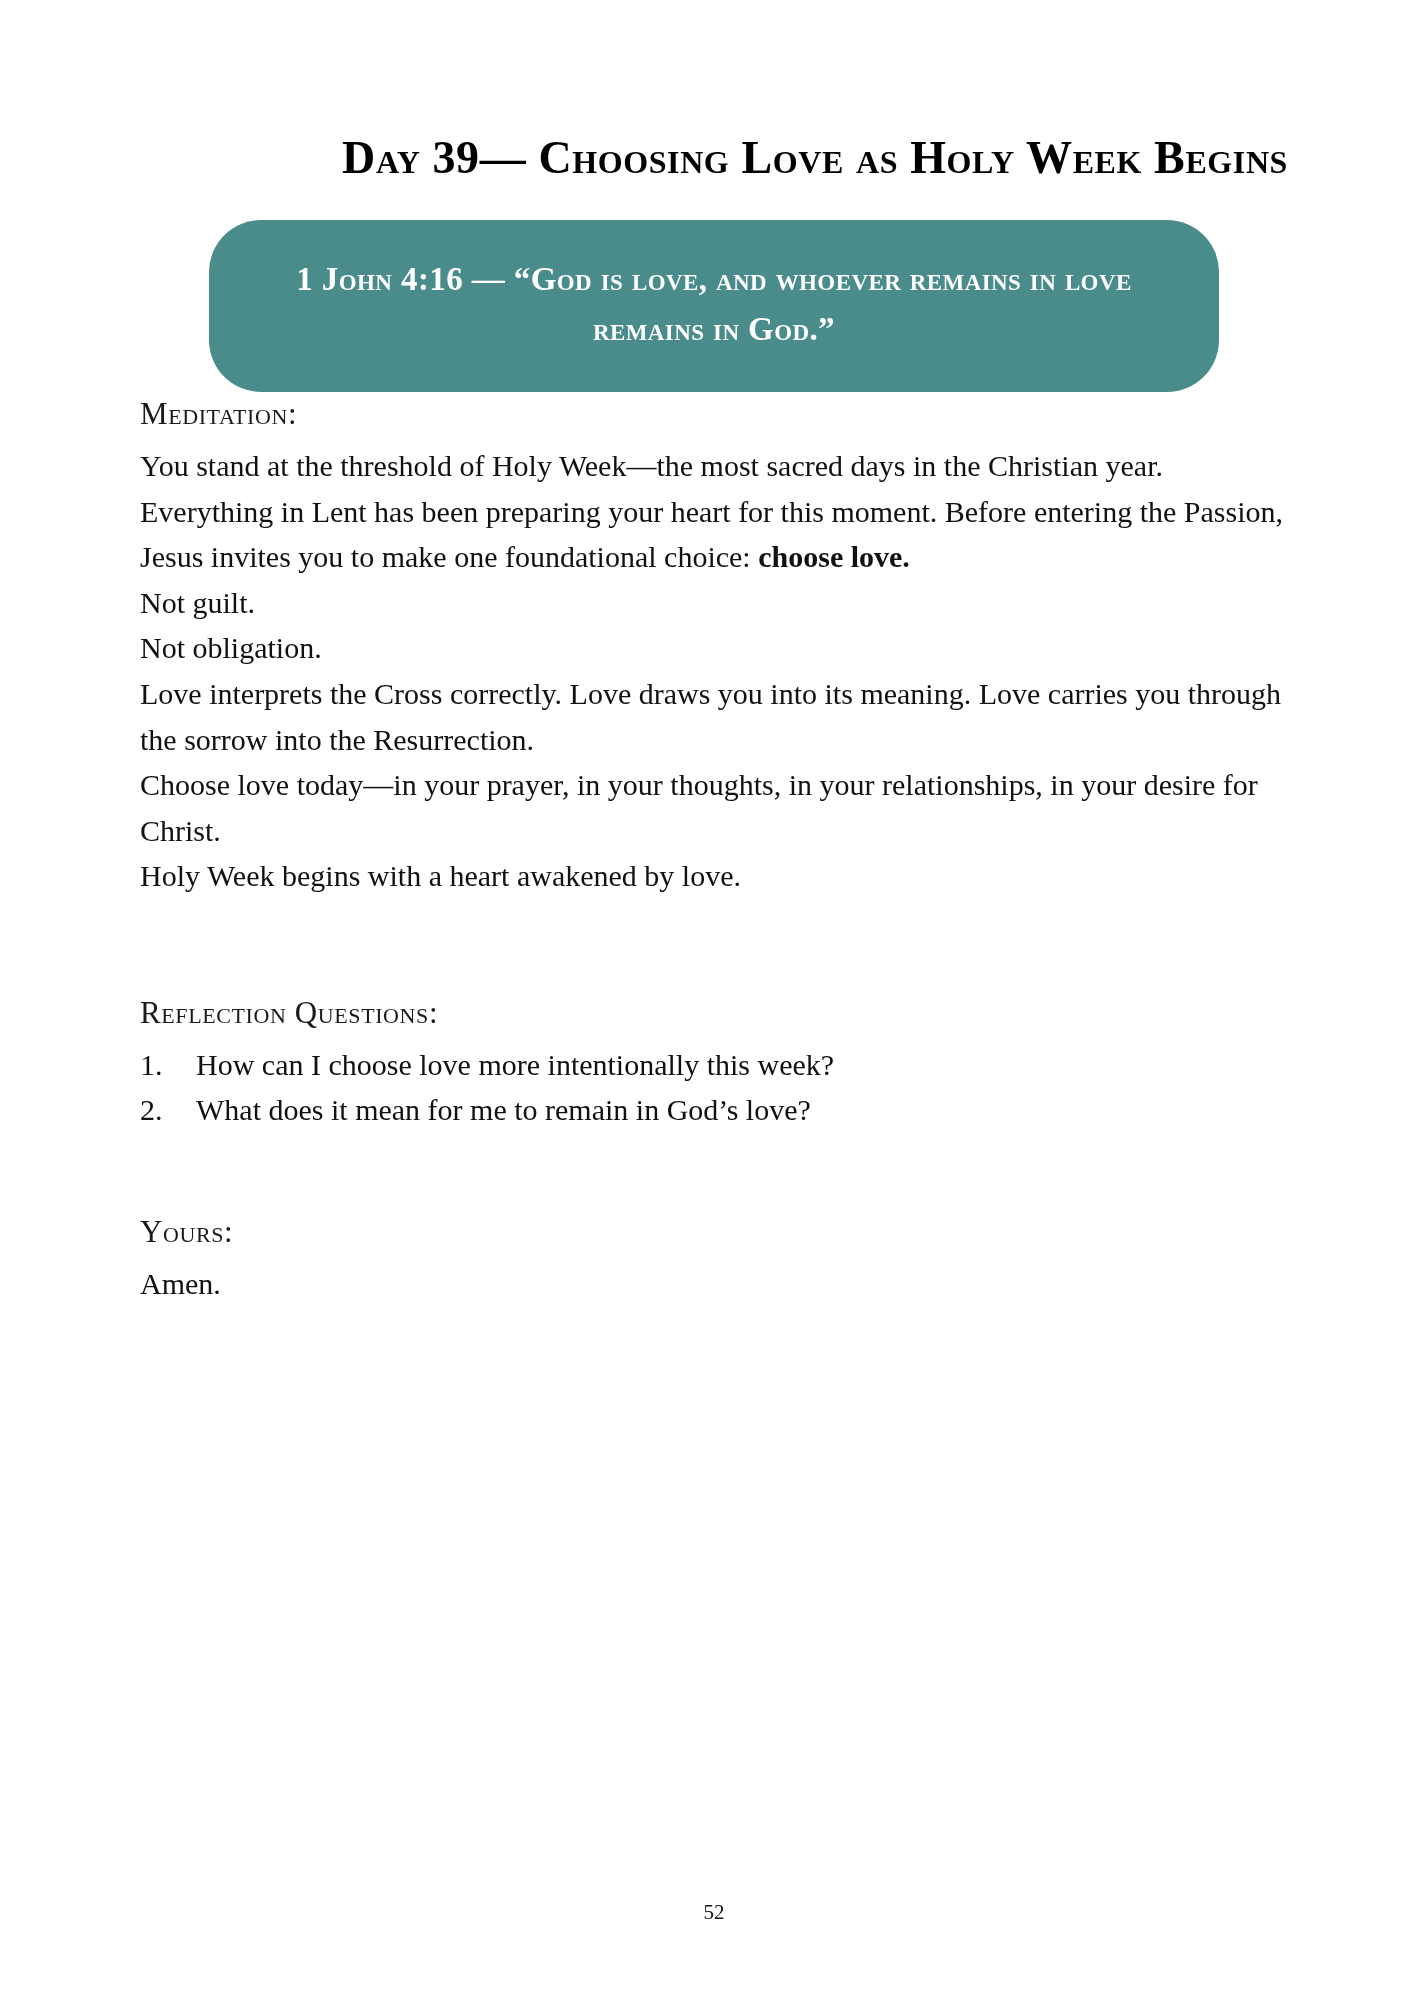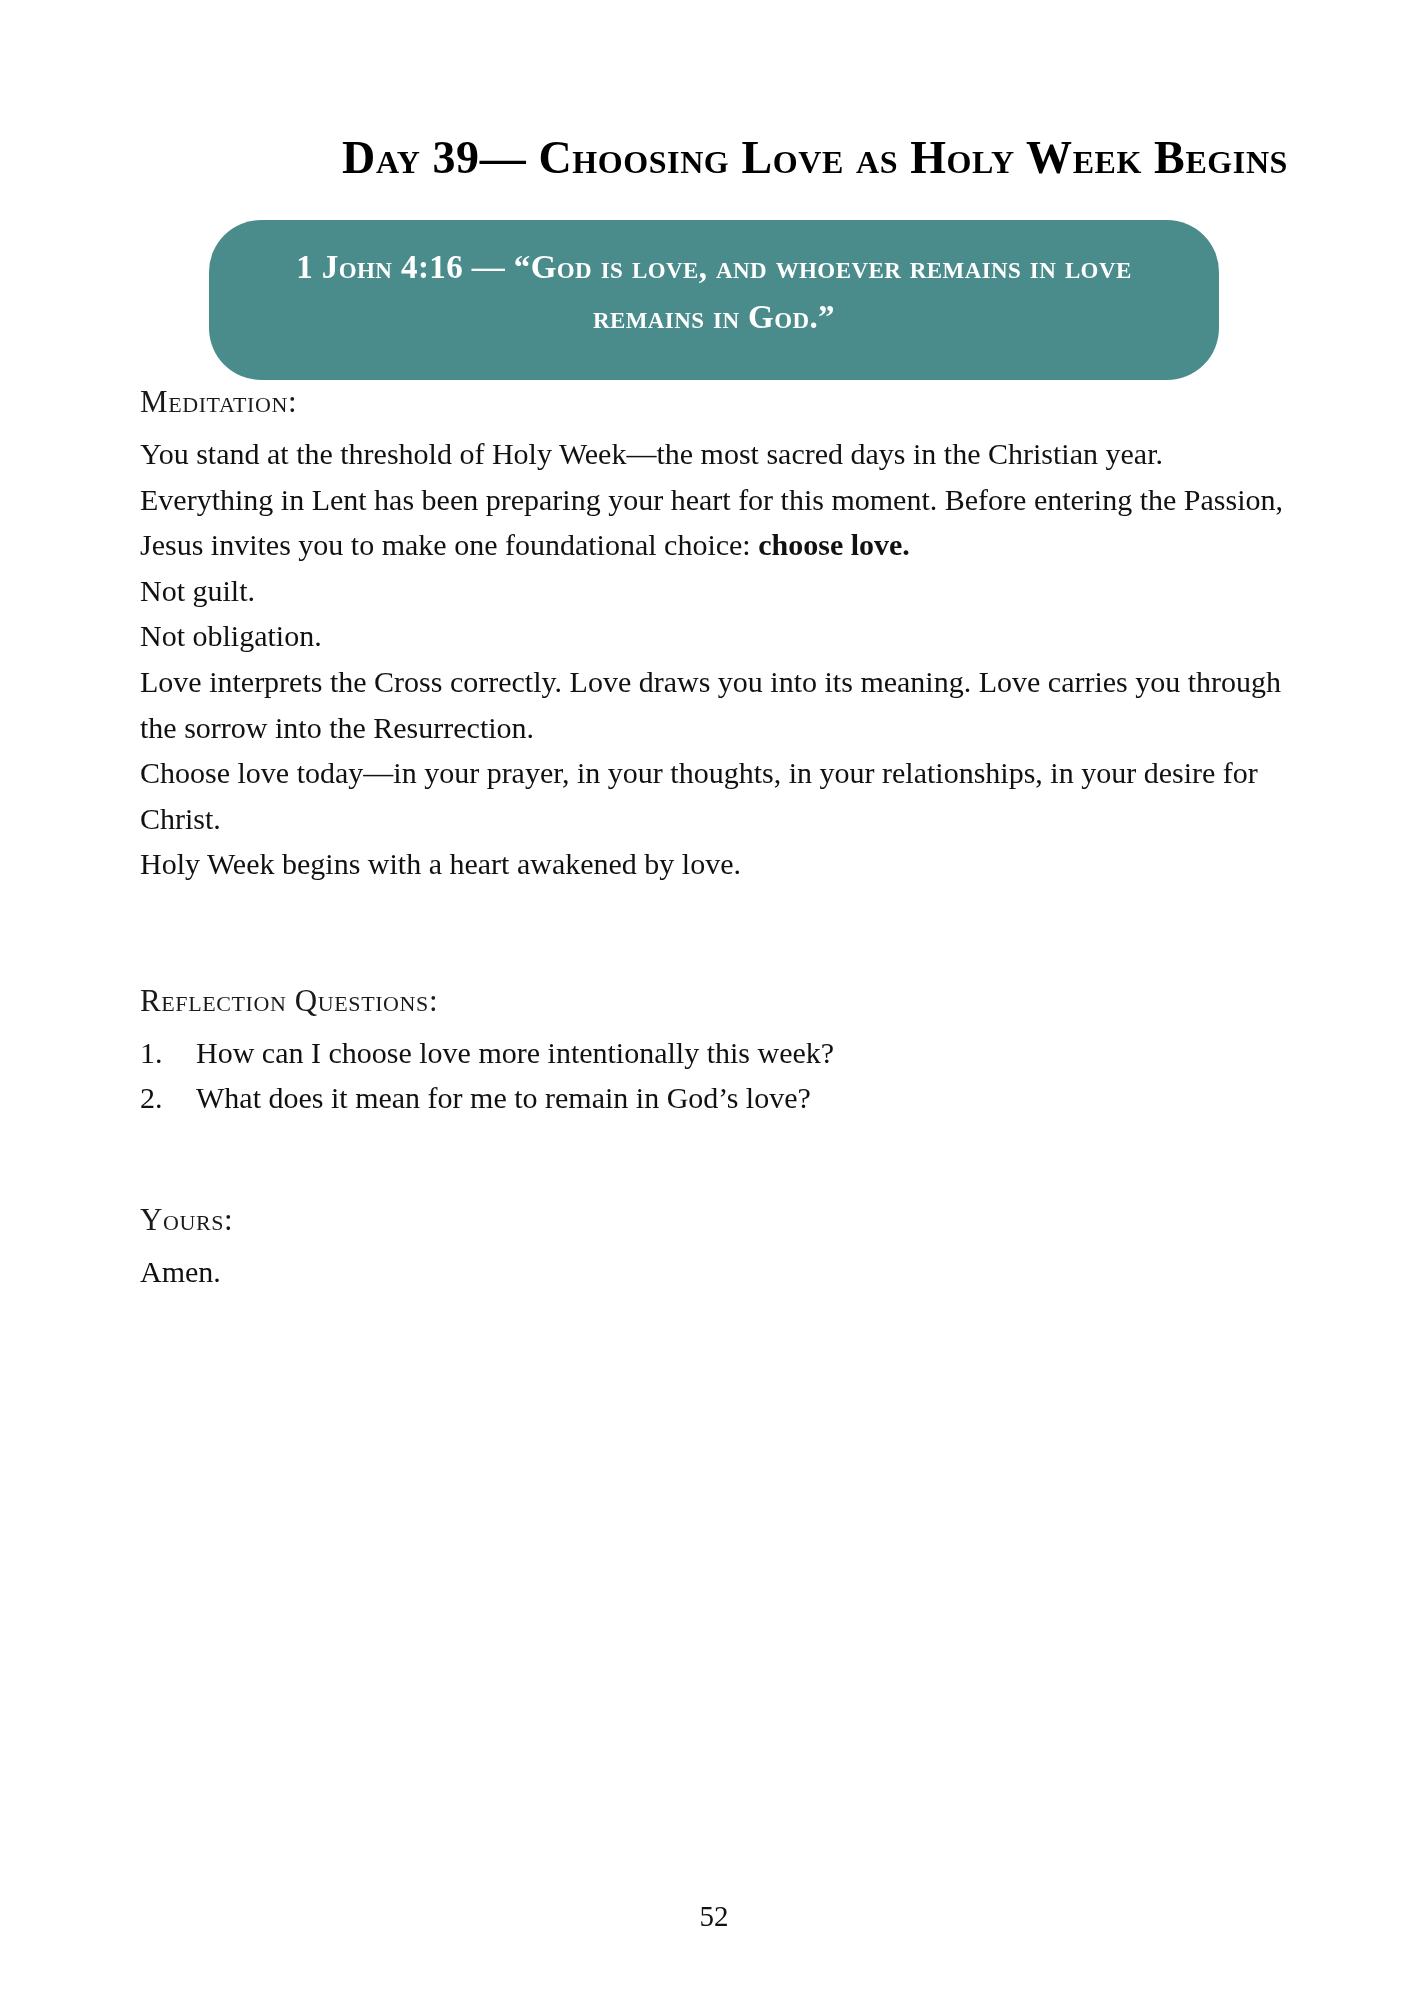--- a/index.html
+++ b/index.html
@@ -39,21 +39,21 @@
     color: #000000;
   }
 
   
   .verse-box {
     margin: 32px auto 0 auto;
     width: 1010px;
     box-sizing: border-box;
     background: #4a8b8b;
     border-radius: 52px;
-    padding: 22px 56px 38px 56px;
+    padding: 34px 56px 38px 56px;
     text-align: center;
   }
   .verse-text {
     margin: 0;
     color: #ffffff;
     font-family: "Liberation Serif", "DejaVu Serif", serif;
     font-weight: bold;
     font-size: 33px;
     line-height: 1.52;
     letter-spacing: 0.4px;
@@ -106,21 +106,21 @@
     text-align: left;
   }
 
   
   .page-number {
     position: absolute;
     left: 0;
     right: 0;
     top: 1900px;
     text-align: center;
-    font-size: 29px;
+    font-size: 21px;
     color: #111111;
   }
 </style>
 </head>
 <body>
 
 <div class="page">
 
   <h1 class="page-title">
     <span>Day 39— Choosing Love as Holy Week Begins</span>

